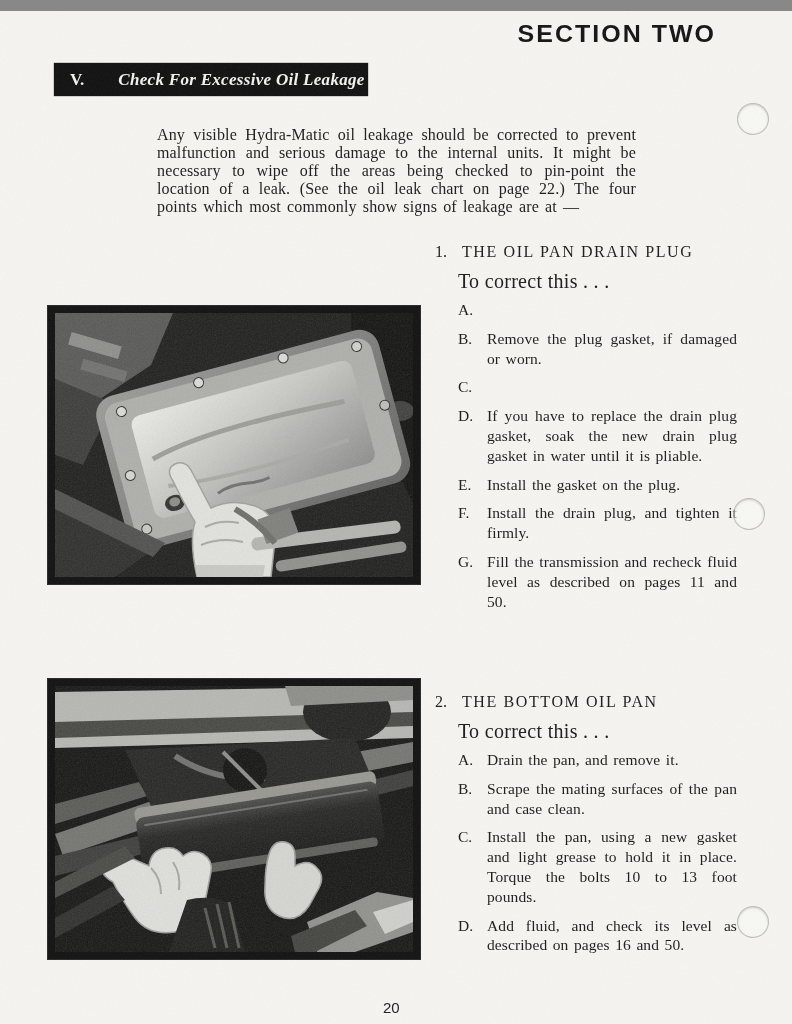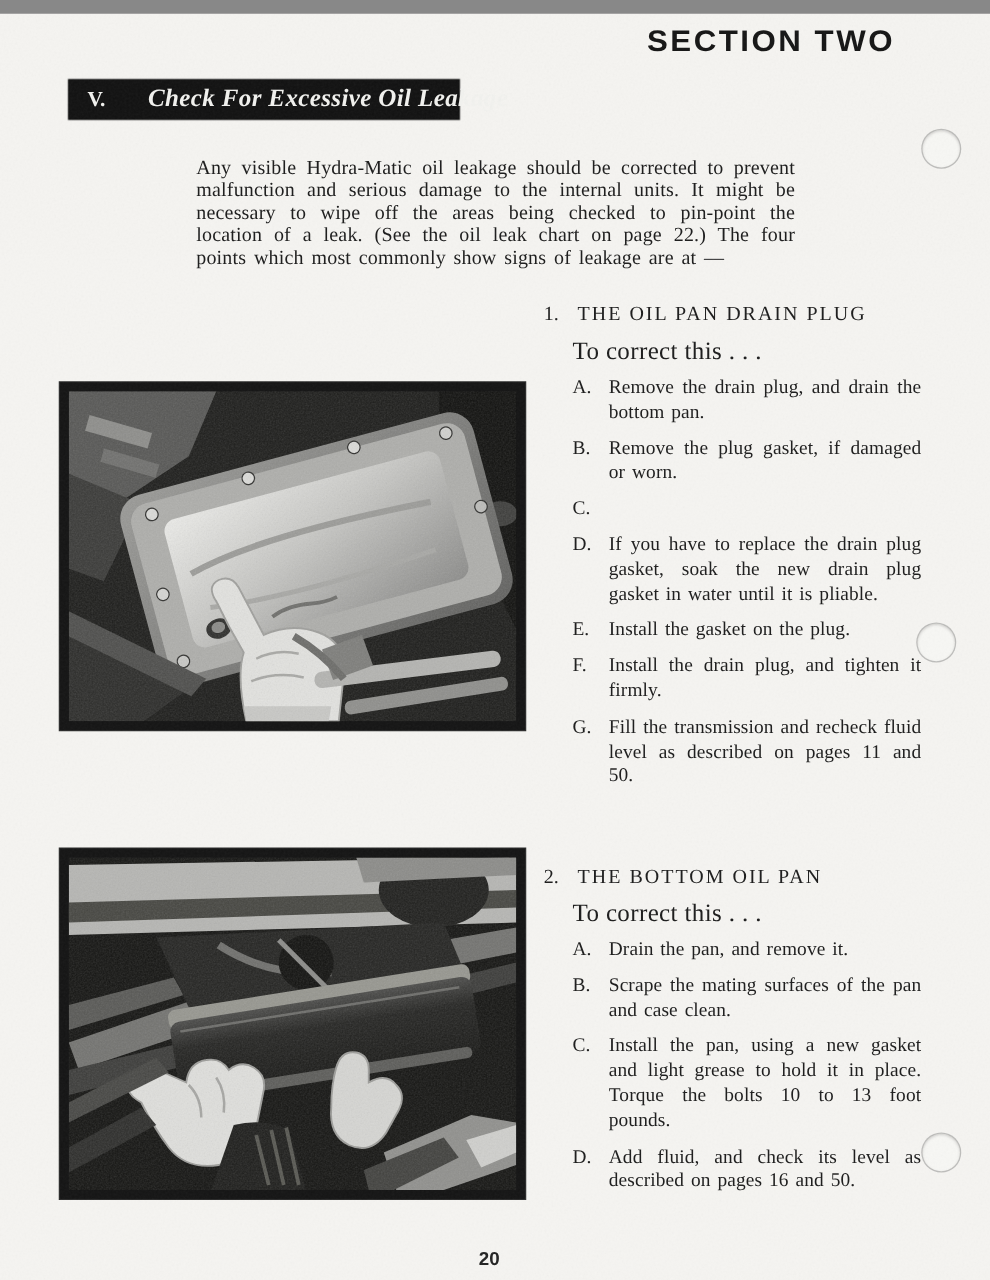--- a/index.html
+++ b/index.html
@@ -30,21 +30,21 @@
     background:#121212;
     color:#f2f2ef;
     display:flex;align-items:center;
     box-shadow:0 0 1px 1px #121212;
   }
   .title-bar .numeral{
     font-weight:bold;font-size:17px;
     margin-left:15px;
   }
   .title-bar .title-text{
-    font-style:italic;font-weight:bold;font-size:20px;
+    font-style:italic;font-weight:bold;font-size:17px;
     margin-left:34px;letter-spacing:.3px;
     white-space:nowrap;
   }
   .intro{
     position:absolute;left:157px;top:99px;width:479px;
     font-size:16px;line-height:18px;
     text-align:justify;
     letter-spacing:.15px;
     word-spacing:2px;
   }
@@ -79,21 +79,21 @@
     font-size:15.5px;line-height:19.8px;
   }
   .step .letter{width:29px;flex:none;}
   .step .text{
     flex:1;text-align:justify;
     letter-spacing:.1px;word-spacing:1.5px;
   }
   .page-number{
     position:absolute;left:383px;top:988px;
     font-family:"Liberation Sans", sans-serif;
-    font-weight:bold;font-size:15px;color:#222;
+    font-weight:normal;font-size:15px;color:#222;
   }
   .punch-hole{
     position:absolute;
     width:30px;height:30px;border-radius:50%;
     border:1.5px solid rgba(120,120,118,.45);
     background:rgba(250,250,248,.5);
     box-shadow:inset 0 1px 2px rgba(90,90,88,.25);
   }
   #hole1{left:737px;top:92px;}
   #hole2{left:733px;top:487px;}
@@ -245,21 +245,20 @@
 
   <div class="instr" id="instr1">
     <div class="head-row">
       <span class="head-num">1.</span>
       <span class="head-title">THE OIL PAN DRAIN PLUG</span>
     </div>
     <div class="lead">To correct this . . .</div>
     <div class="steps">
       <div class="step">
           <span class="letter">A.</span>
-          <span class="text">Remove the drain plug, and drain the bottom pan.</span>
         </div>
       <div class="step">
           <span class="letter">B.</span>
           <span class="text">Remove the plug gasket, if damaged or worn.</span>
         </div>
       <div class="step">
           <span class="letter">C.</span>
         </div>
       <div class="step">
           <span class="letter">D.</span>

